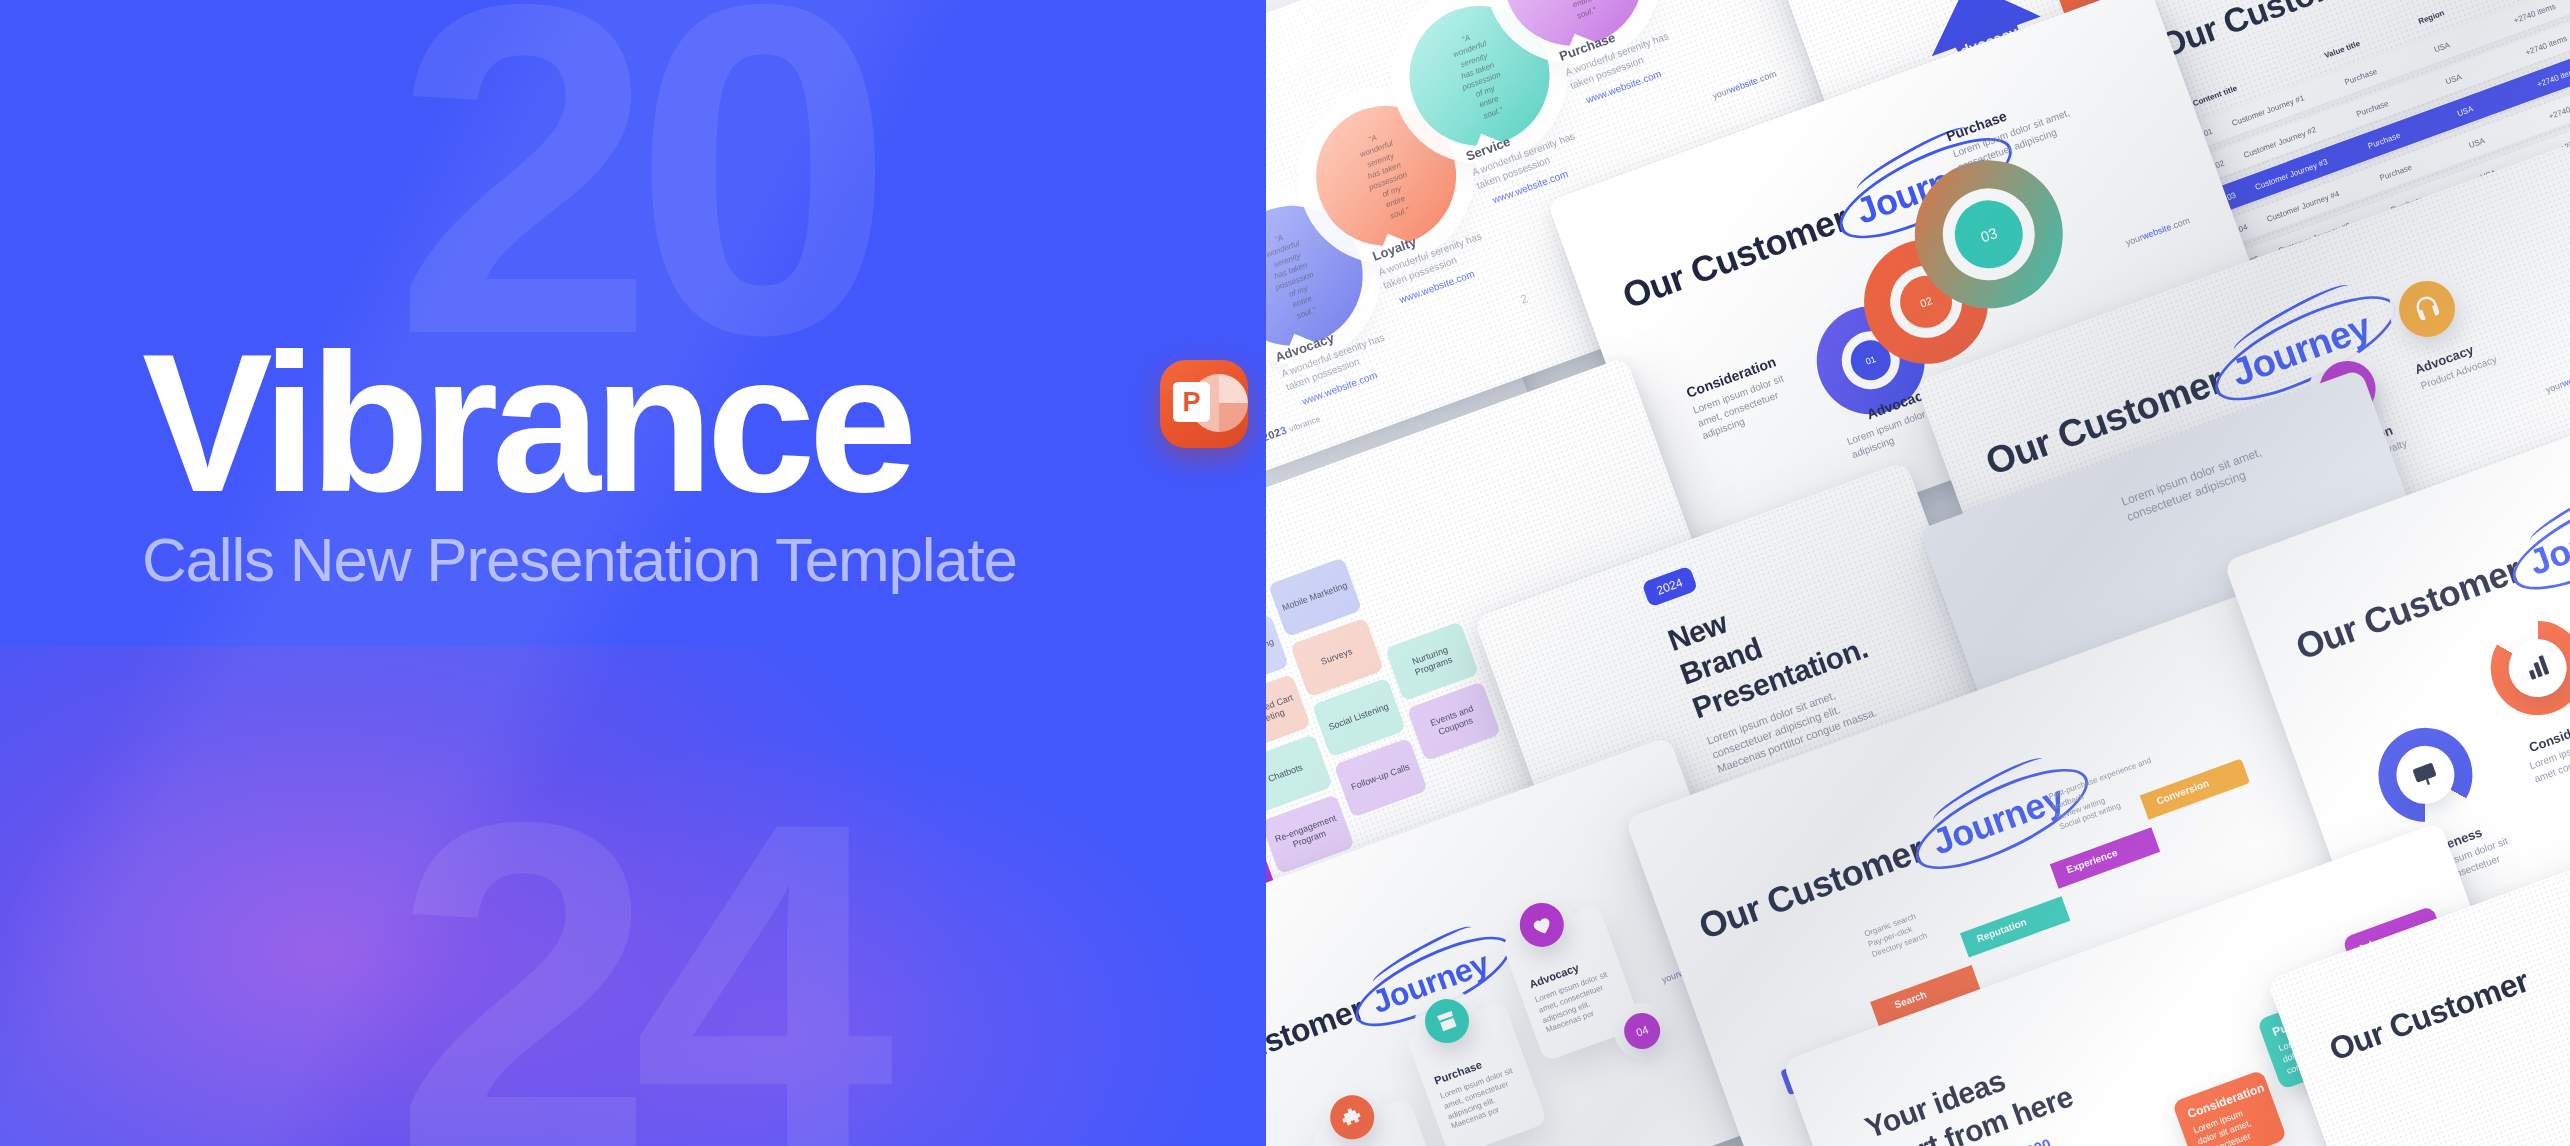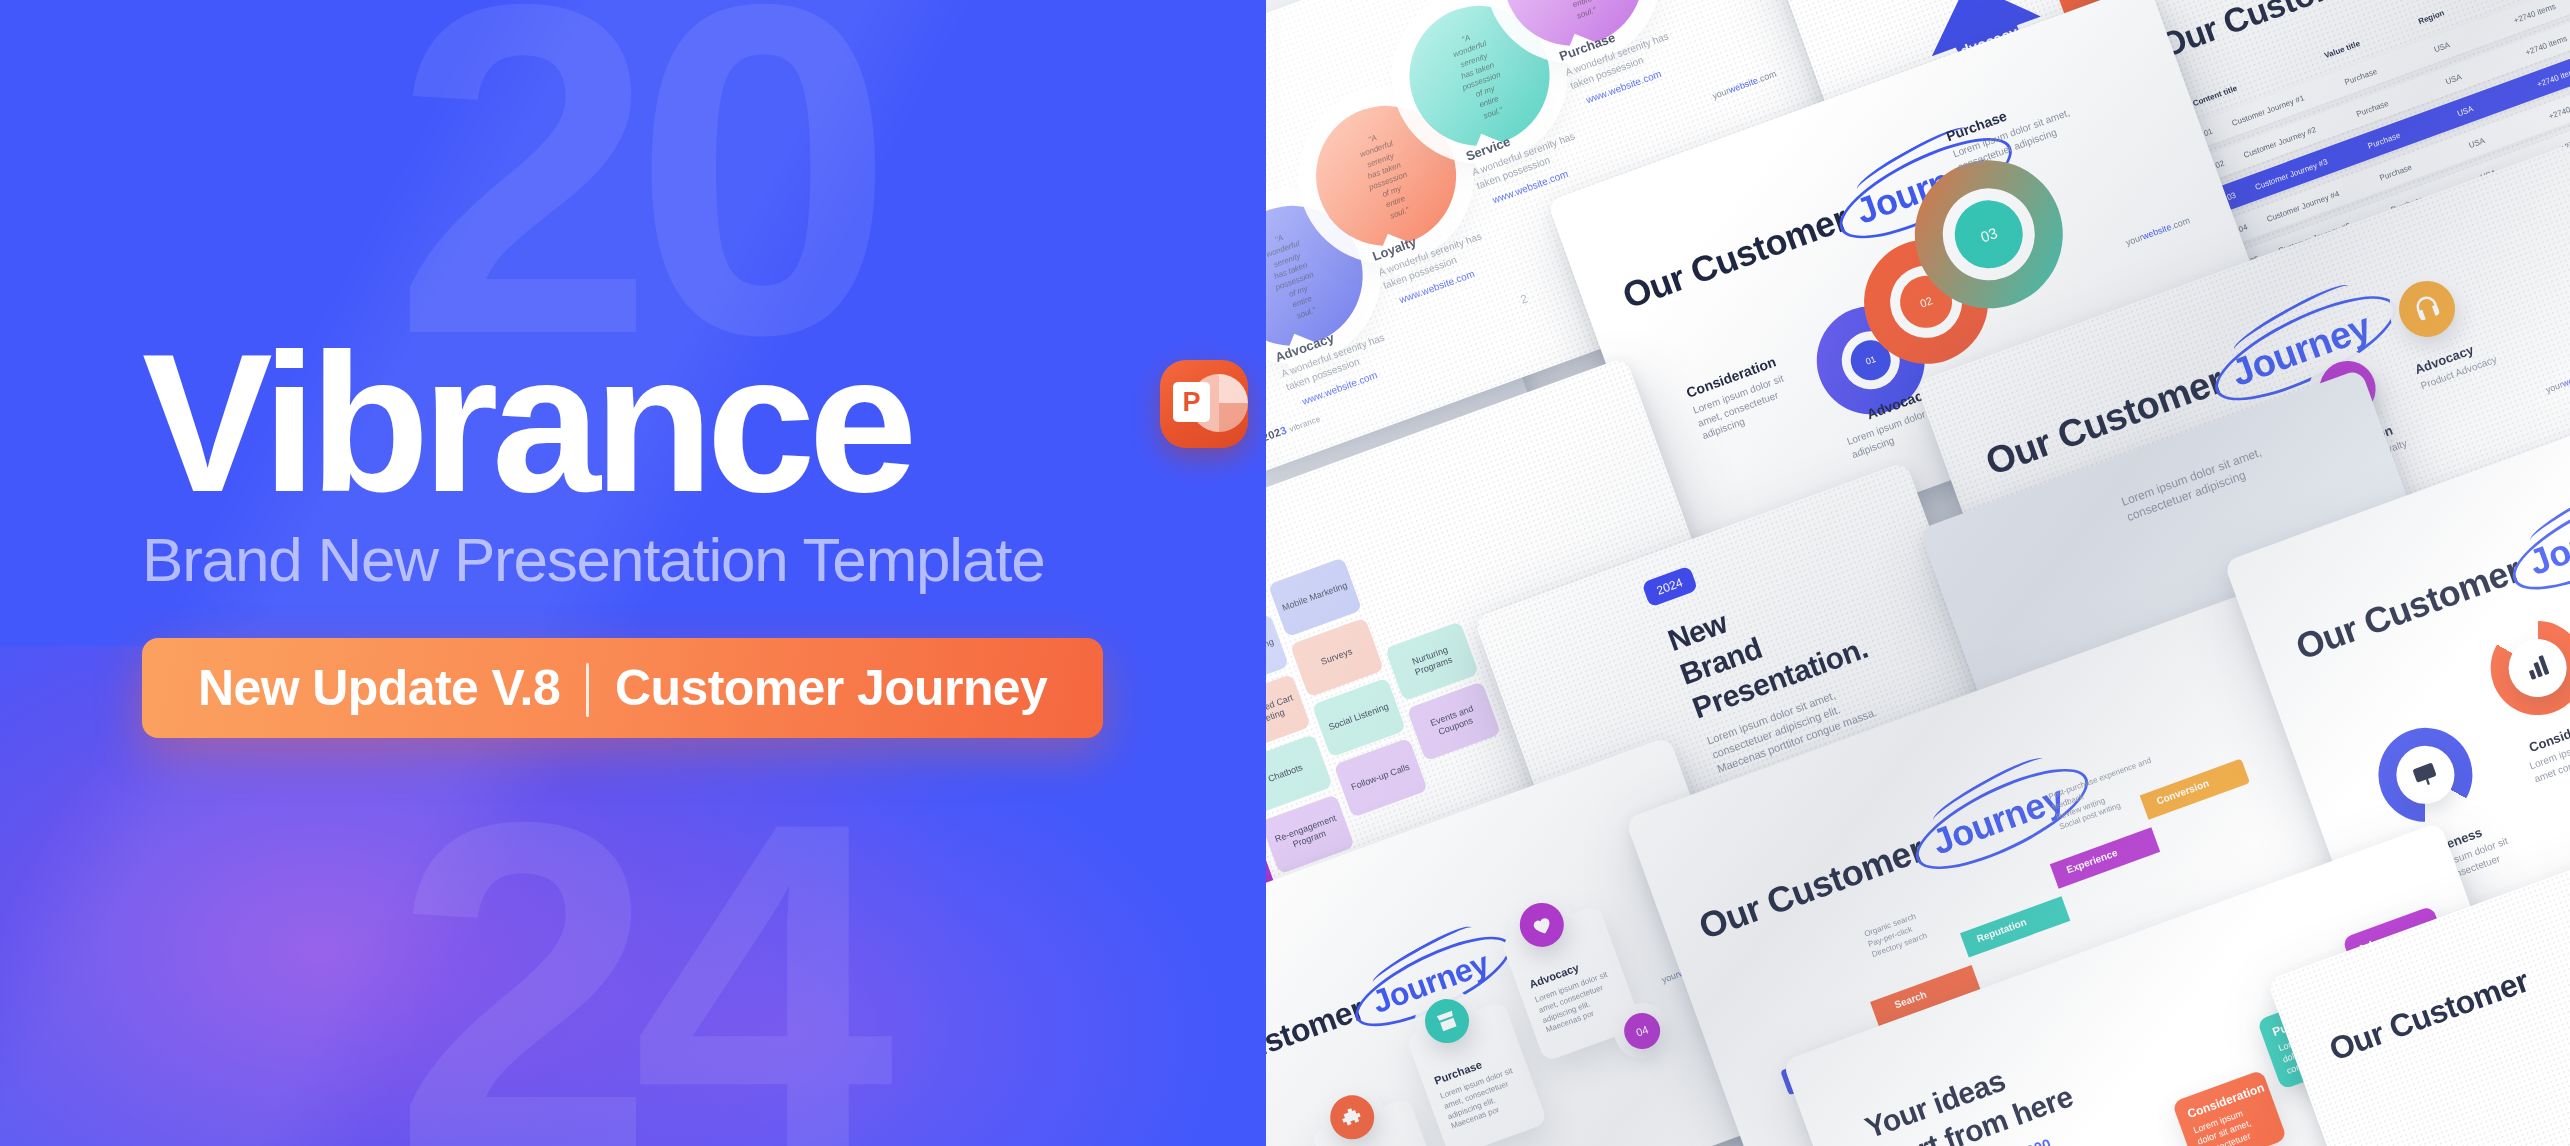--- a/index.html
+++ b/index.html
@@ -208,26 +208,21 @@
     <div class="hero-sheen"></div>
 
     <div class="hero-inner">
       <div class="brand-row">
         <span class="brand-title">Vibrance</span>
         <span class="ppt-badge">
           <span class="pie"></span>
           <span class="pblock">P</span>
         </span>
       </div>
-      <div class="brand-sub">Brand New Presentation Template</div>
-      <div class="cta">
-        <span>New Update V.8</span>
-        <span class="sep"></span>
-        <span>Customer Journey</span>
-      </div>
+      <div class="brand-sub">Calls New Presentation Template</div>
     </div>
   </div>
 
   <div class="mosaic">
 
     <div class="slide dim" style="left:-250px; top:-205px; width:600px; height:350px; transform:rotate(-20deg);">
 
       <div class="bar-track" style="left:120px; top:160px; width:270px;"></div>
       <div class="bar-fill" style="left:120px; top:160px; width:230px; background:#f0a93a;"></div>
 

